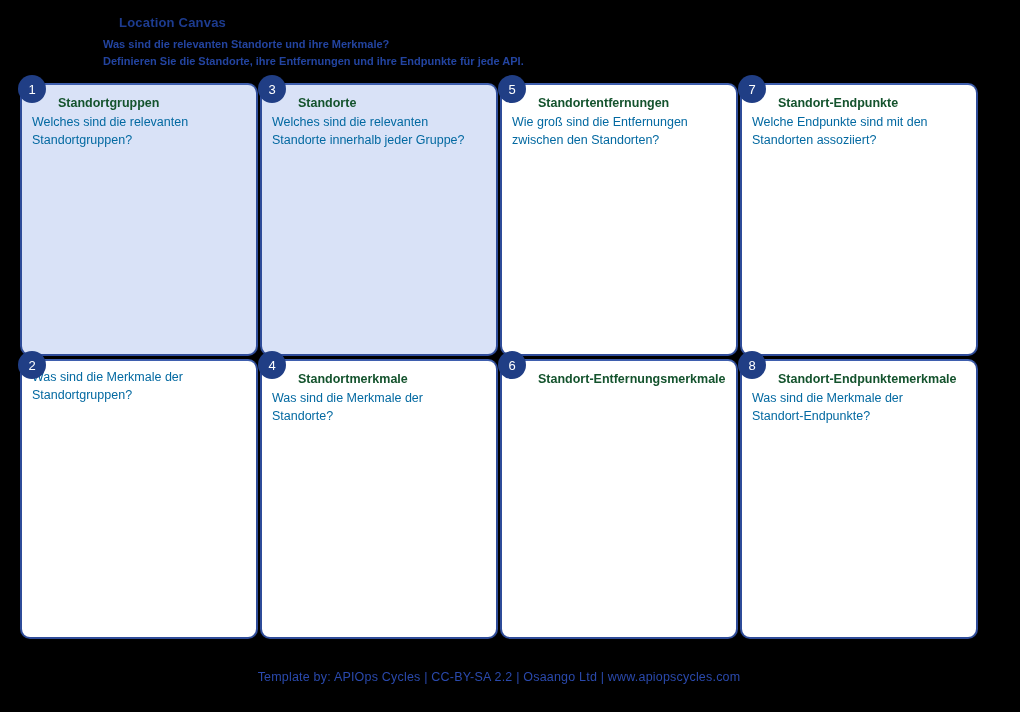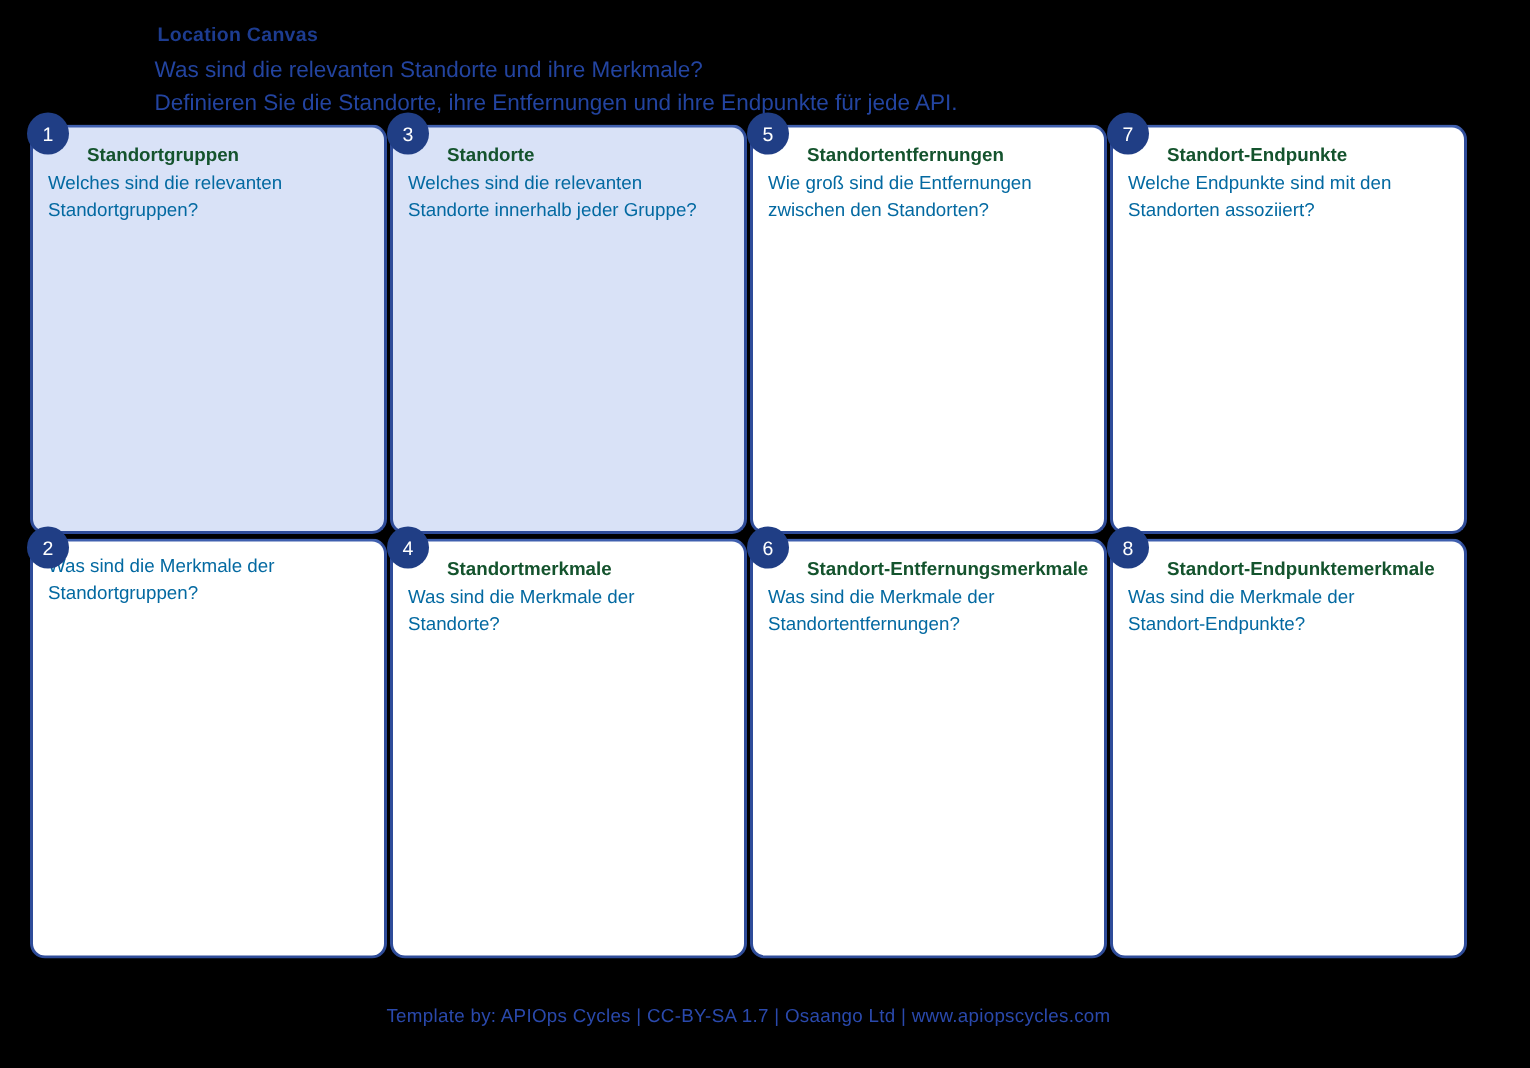--- a/index.html
+++ b/index.html
@@ -16,27 +16,28 @@
   }
 
   
   .header { position: absolute; left: 0; top: 0; width: 1020px; height: 80px; }
   .logo { position: absolute; left: 8px; top: 5px; width: 90px; height: 68px; }
   .header-text { position: absolute; left: 103px; top: 15px; }
   .page-title {
     font-size: 13px;
     font-weight: bold;
     color: #1d3c90;
-    margin: 0 0 8px 2px;
+    margin: 0 0 8px 16px;
     letter-spacing: 0.2px;
   }
   .page-subtitle {
-    font-size: 15px;
+    font-size: 11px;
     color: #2344a0;
     margin: 0 0 5px 0;
+    font-weight: bold;
   }
 
   
   .grid {
     position: absolute;
     left: 20px;
     top: 83px;
     width: 958px;
     height: 560px;
     display: grid;
@@ -148,24 +149,23 @@
 
   <div class="card">
     <div class="badge">4</div>
     <p class="card-title">Standortmerkmale</p>
     <p class="card-question">Was sind die Merkmale der Standorte?</p>
   </div>
 
   <div class="card">
     <div class="badge">6</div>
     <p class="card-title">Standort-Entfernungsmerkmale</p>
-    <p class="card-question">Was sind die Merkmale der Standortentfernungen?</p>
   </div>
 
   <div class="card">
     <div class="badge">8</div>
     <p class="card-title">Standort-Endpunktemerkmale</p>
     <p class="card-question">Was sind die Merkmale der Standort-Endpunkte?</p>
   </div>
 
 </div>
 
-<div class="footer">Template by: APIOps Cycles | CC-BY-SA 1.7 | Osaango Ltd | www.apiopscycles.com</div>
+<div class="footer">Template by: APIOps Cycles | CC-BY-SA 2.2 | Osaango Ltd | www.apiopscycles.com</div>
 
 </body></html>

